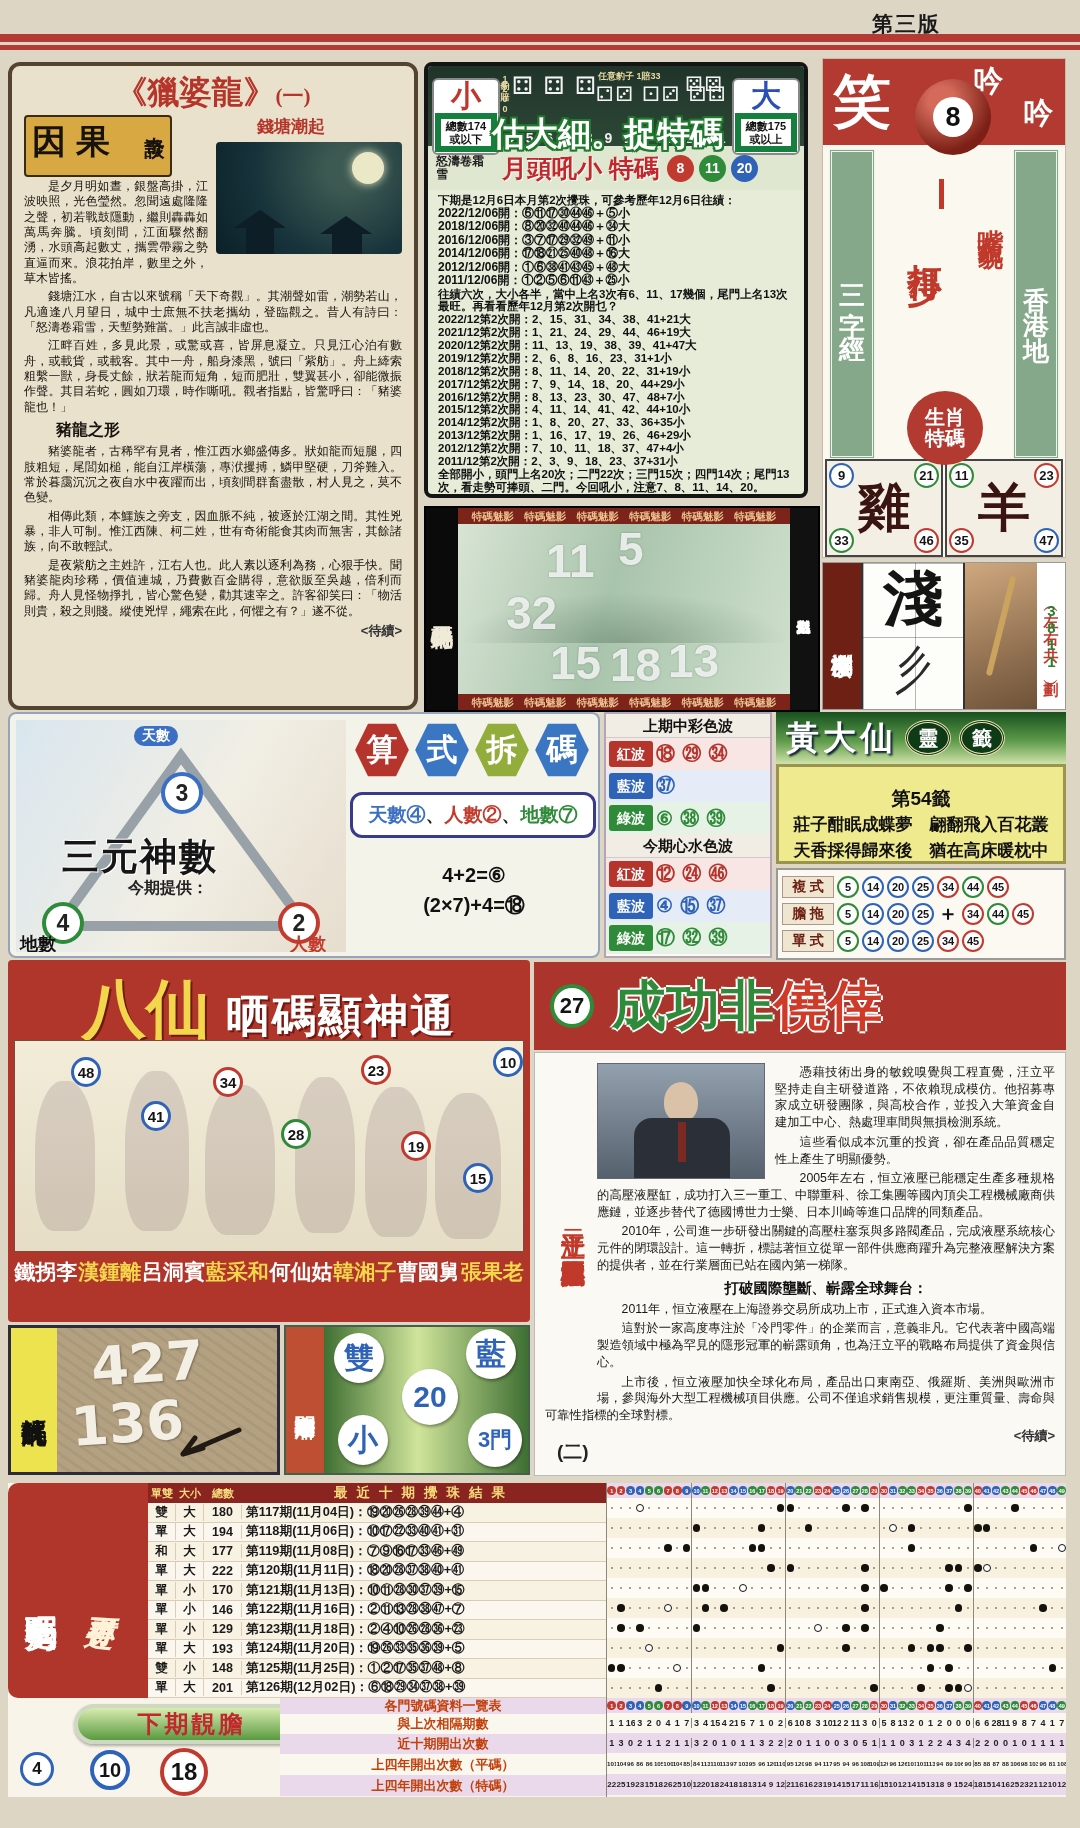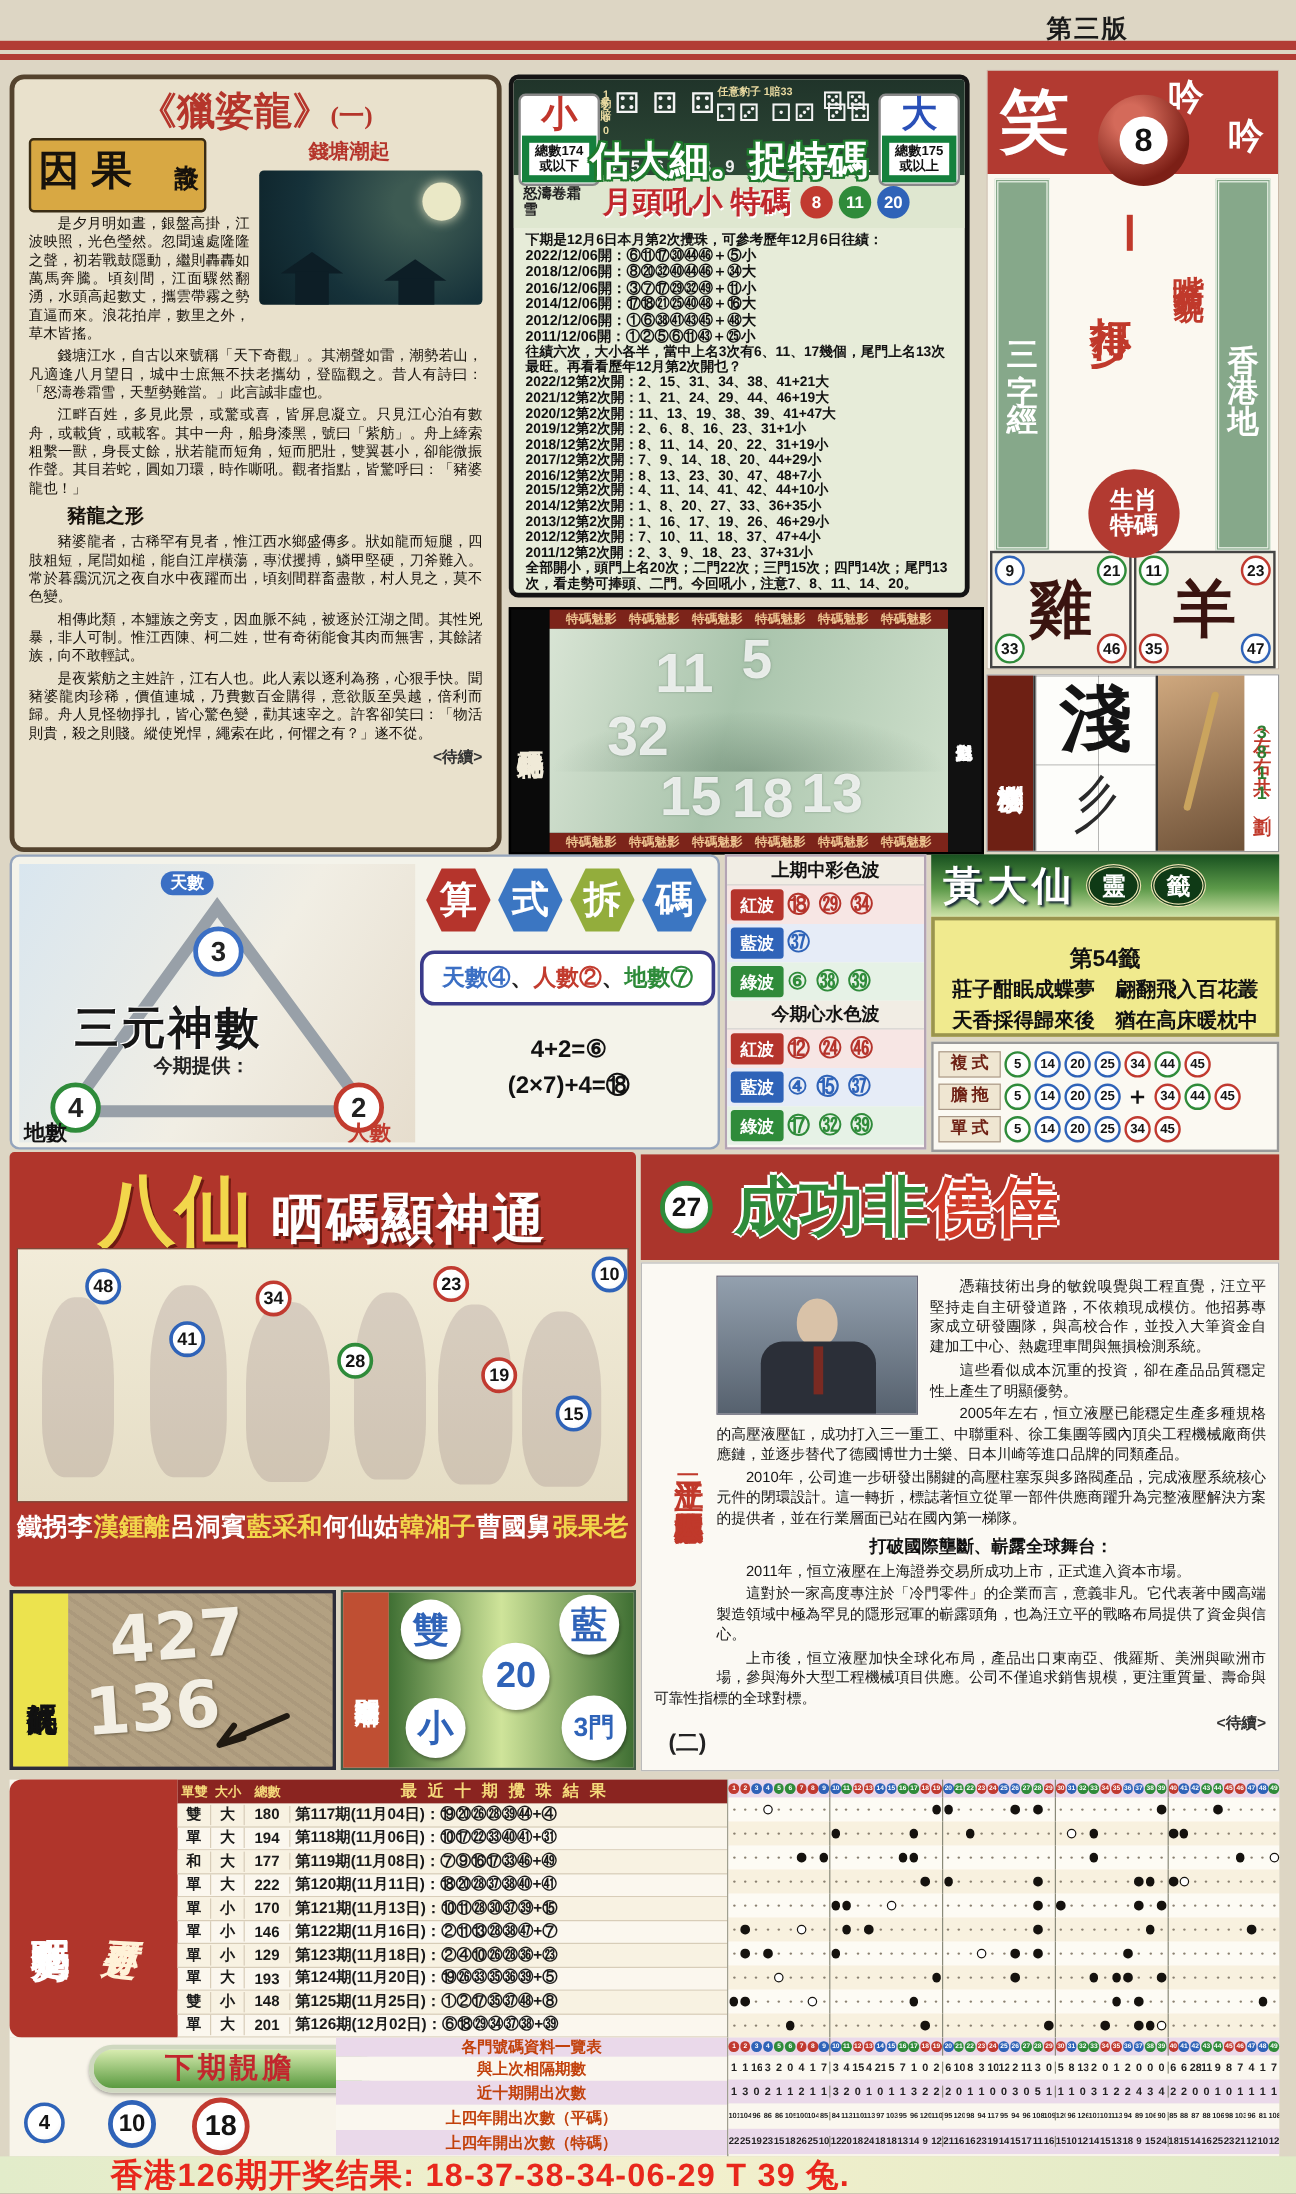--- a/index.html
+++ b/index.html
@@ -2617,16 +2617,13 @@
           <span class="s-cell" style="font-size: 8px;">25</span>
           <span class="s-cell" style="font-size: 8px;">23</span>
           <span class="s-cell" style="font-size: 8px;">21</span>
           <span class="s-cell" style="font-size: 8px;">12</span>
           <span class="s-cell" style="font-size: 8px;">10</span>
           <span class="s-cell" style="font-size: 8px;">12</span>
         </div>
       </div>
   </div>
 
-  <div id="redline" class="abs">
-    <span>香港126期开奖结果: 18-37-38-34-06-29 T 39 兔.</span>
-  </div>
 </div>
 
 </body></html>

